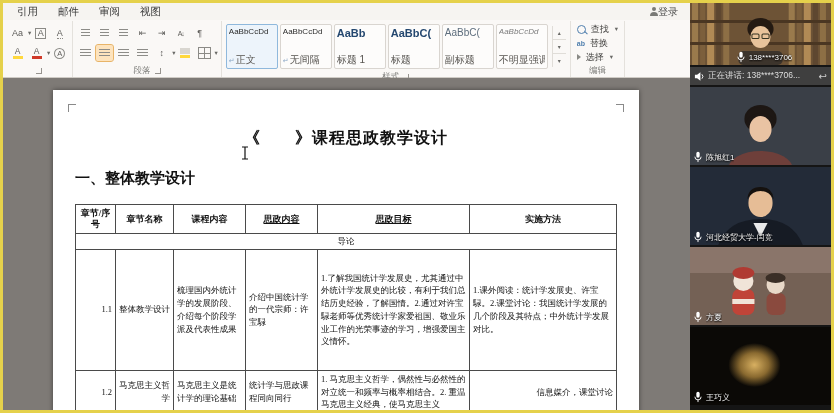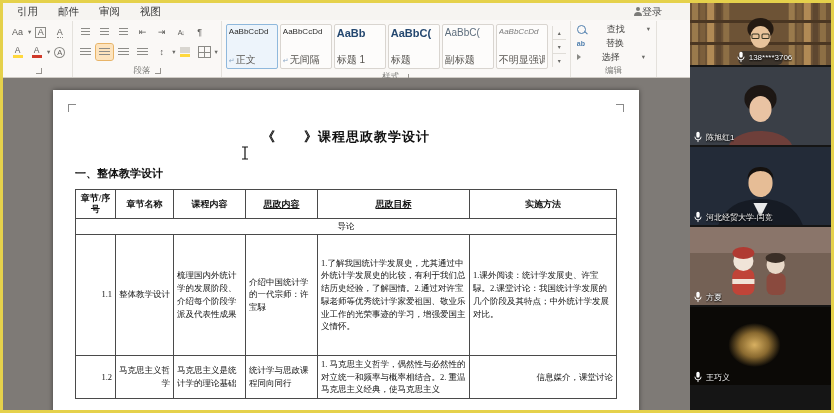--- a/index.html
+++ b/index.html
@@ -6,28 +6,28 @@
   body{width:834px;height:413px;overflow:hidden;background:#000;
        font-family:"Liberation Sans","DejaVu Sans",sans-serif}
   .screen{position:relative;width:834px;height:413px;box-sizing:border-box;
           border:3px solid #e5d14b;display:flex;background:#ec4899;overflow:hidden}
 
   
   .word{width:687px;flex:none;display:flex;flex-direction:column;background:#f4f2ef;overflow:hidden}
   .tabsrow{height:17px;flex:none;display:flex;align-items:center;padding-left:4px;
            font-size:10.5px;color:#3a3a3a;background:#f6f4f1}
   .tab{padding:0 10px;height:100%;display:flex;align-items:center;cursor:default}
-  .signin{margin-left:auto;display:flex;align-items:center;font-size:10px;color:#4a4a4a;padding-right:28px}
+  .signin{margin-left:auto;display:flex;align-items:center;font-size:10px;color:#4a4a4a;padding-right:12px}
   .person-ic{width:9px;height:9px;position:relative;display:inline-block}
   .person-ic::before{content:"";position:absolute;left:2.5px;top:0;width:4px;height:4px;border-radius:50%;background:#7a7a77}
   .person-ic::after{content:"";position:absolute;left:.5px;top:4.5px;width:8px;height:4px;border-radius:4px 4px 0 0;background:#7a7a77}
 
   .ribbon{height:56px;flex:none;display:flex;background:#faf8f6;border-bottom:1px solid #cfcbc5;padding:1px 0 0 2px}
   .rg{display:flex;flex-direction:column;border-right:1px solid #e4e1dc;padding:1px 3px 0}
-  .rg-body{flex:1;display:flex;flex-direction:column;justify-content:flex-start}
+  .rg-body{flex:1;display:flex;flex-direction:column;justify-content:center}
   .irow{display:flex;align-items:center;height:20px}
   .rg-label{height:13px;display:flex;align-items:center;justify-content:center;gap:4px;
             font-size:8.5px;color:#7c7c79}
   .launcher{width:5px;height:5px;border-right:1px solid #97948f;border-bottom:1px solid #97948f}
   .ib{min-width:17px;height:16px;display:inline-flex;align-items:center;justify-content:center;
       font-size:9.5px;color:#5c5b58;border-radius:2px;margin:0 1px;position:relative;cursor:default}
   .ib.sel{background:#fde3bd;outline:1px solid #e8b468}
   .caret{font-size:6.5px;color:#6a6a67;margin-left:1px}
 
   
@@ -66,37 +66,37 @@
   .sprev.h1,.sprev.h2{font-size:11px;font-weight:bold;color:#24476f}
   .sprev.sub{font-size:10px;color:#5d6d7d}
   .sprev.emph{font-style:italic;color:#7c7c7c}
   .sname{font-size:10px;color:#55524e;white-space:nowrap;overflow:hidden}
   .sname.pmark::before{content:"↵";color:#8aa7c6;font-size:7px;margin-right:1px}
   .gallery-arrows{width:13px;display:flex;flex-direction:column;border-left:1px solid #e0ddd8;margin:2px 0 2px 2px}
   .garr{flex:1;display:flex;align-items:center;justify-content:center;font-size:6px;color:#6a6a67;cursor:default}
   .garr.more{border-top:1px solid #e0ddd8}
 
   
-  .erow{display:flex;align-items:center;gap:21px;font-size:9px;color:#3f3e3c;padding:0 3px;height:14px;cursor:default}
+  .erow{display:flex;align-items:center;gap:5px;font-size:9px;color:#3f3e3c;padding:0 3px;height:14px;cursor:default}
   .ic-mag{width:7px;height:7px;border:1.3px solid #4f7fae;border-radius:50%;position:relative;flex:none}
   .ic-mag::after{content:"";position:absolute;width:3.5px;height:1.3px;background:#4f7fae;
                  transform:rotate(45deg);right:-3px;bottom:-1px}
   .ic-rep::before{content:"ab";font-size:7px;font-weight:bold;color:#4f7fae}
   .ic-tri{width:0;height:0;border-left:4.5px solid #8a8a86;border-top:3px solid transparent;border-bottom:3px solid transparent;flex:none}
 
   
   .docarea{position:relative;flex:1;background:#7e7a76;overflow:hidden}
   .page{position:absolute;left:50px;top:12px;width:586px;height:340px;background:#fff;
         box-shadow:0 0 5px rgba(0,0,0,.45);padding:26px 22px 0;box-sizing:border-box;
         font-family:"Liberation Serif","DejaVu Serif",serif;color:#111}
   .cm{position:absolute;width:7px;height:7px}
   .cm.tl{left:15px;top:14px;border-left:1px solid #8a8a8a;border-top:1px solid #8a8a8a}
   .cm.tr{right:15px;top:14px;border-right:1px solid #8a8a8a;border-top:1px solid #8a8a8a}
-  .doc-title{font-size:13px;font-weight:bold;text-align:center;margin-top:12px;letter-spacing:1px}
-  .doc-heading{font-size:11px;font-weight:bold;margin:20px 0 8px}
+  .doc-title{font-size:16px;font-weight:bold;text-align:center;margin-top:12px;letter-spacing:1px}
+  .doc-heading{font-size:15px;font-weight:bold;margin:20px 0 16px}
   .ibeam{position:absolute;left:188px;top:56px}
 
   table.tdt{border-collapse:collapse;width:100%;table-layout:fixed;font-size:8.5px;line-height:1.5;color:#111}
   .tdt th,.tdt td{border:1px solid #4a4a4a;padding:2px 3px;vertical-align:middle;word-break:break-all}
   .tdt th{font-size:9px;font-weight:bold;text-align:center;height:24px;line-height:1.2}
   .tdt th.u{text-decoration:underline}
   .tdt td.c{text-align:right}
   .tdt tr.lead td{height:12px;text-align:center;font-size:8.5px;padding:1px}
   .tdt tr.r1 td{height:116px}
 
@@ -351,20 +351,28 @@
       <div class="vlabel center">
         <svg width="10" height="12" viewBox="0 0 10 13">
           <rect x="3.2" y="0.8" width="3.6" height="6.4" rx="1.8" fill="#fff"></rect>
           <path d="M1.6 6.2a3.4 3.4 0 0 0 6.8 0" fill="none" stroke="#fff" stroke-width="1"></path>
           <line x1="5" y1="9.8" x2="5" y2="12" stroke="#fff" stroke-width="1"></line>
         </svg>
         <span>138****3706</span>
       </div>
     </div>
 
+    <div class="banner">
+      <svg width="11" height="11" viewBox="0 0 12 12">
+        <path d="M1 4.2h2.4L7 1.4v9.2L3.4 7.8H1z" fill="#fff"></path>
+        <path d="M8.6 3.6a3.4 3.4 0 0 1 0 4.8" stroke="#fff" fill="none" stroke-width="1"></path>
+      </svg>
+      <span class="btext">正在讲话: 138****3706...</span>
+      <span class="reply"></span>
+    </div>
 
     <div class="vt tp">
       <svg class="scene" viewBox="0 0 140 78" preserveAspectRatio="none">
         <rect width="140" height="78" fill="#3a3f47"></rect>
         <ellipse cx="70" cy="82" rx="32" ry="18" fill="#6e3f3a"></ellipse>
         <ellipse cx="70" cy="32" rx="16" ry="14" fill="#1d1714"></ellipse>
         <ellipse cx="70" cy="42" rx="11" ry="13" fill="#e9c3a3"></ellipse>
         <path d="M55 36q0-16 15-16t15 16q-4-10-15-10t-15 10z" fill="#1d1714"></path>
       </svg>
       <div class="vlabel">

